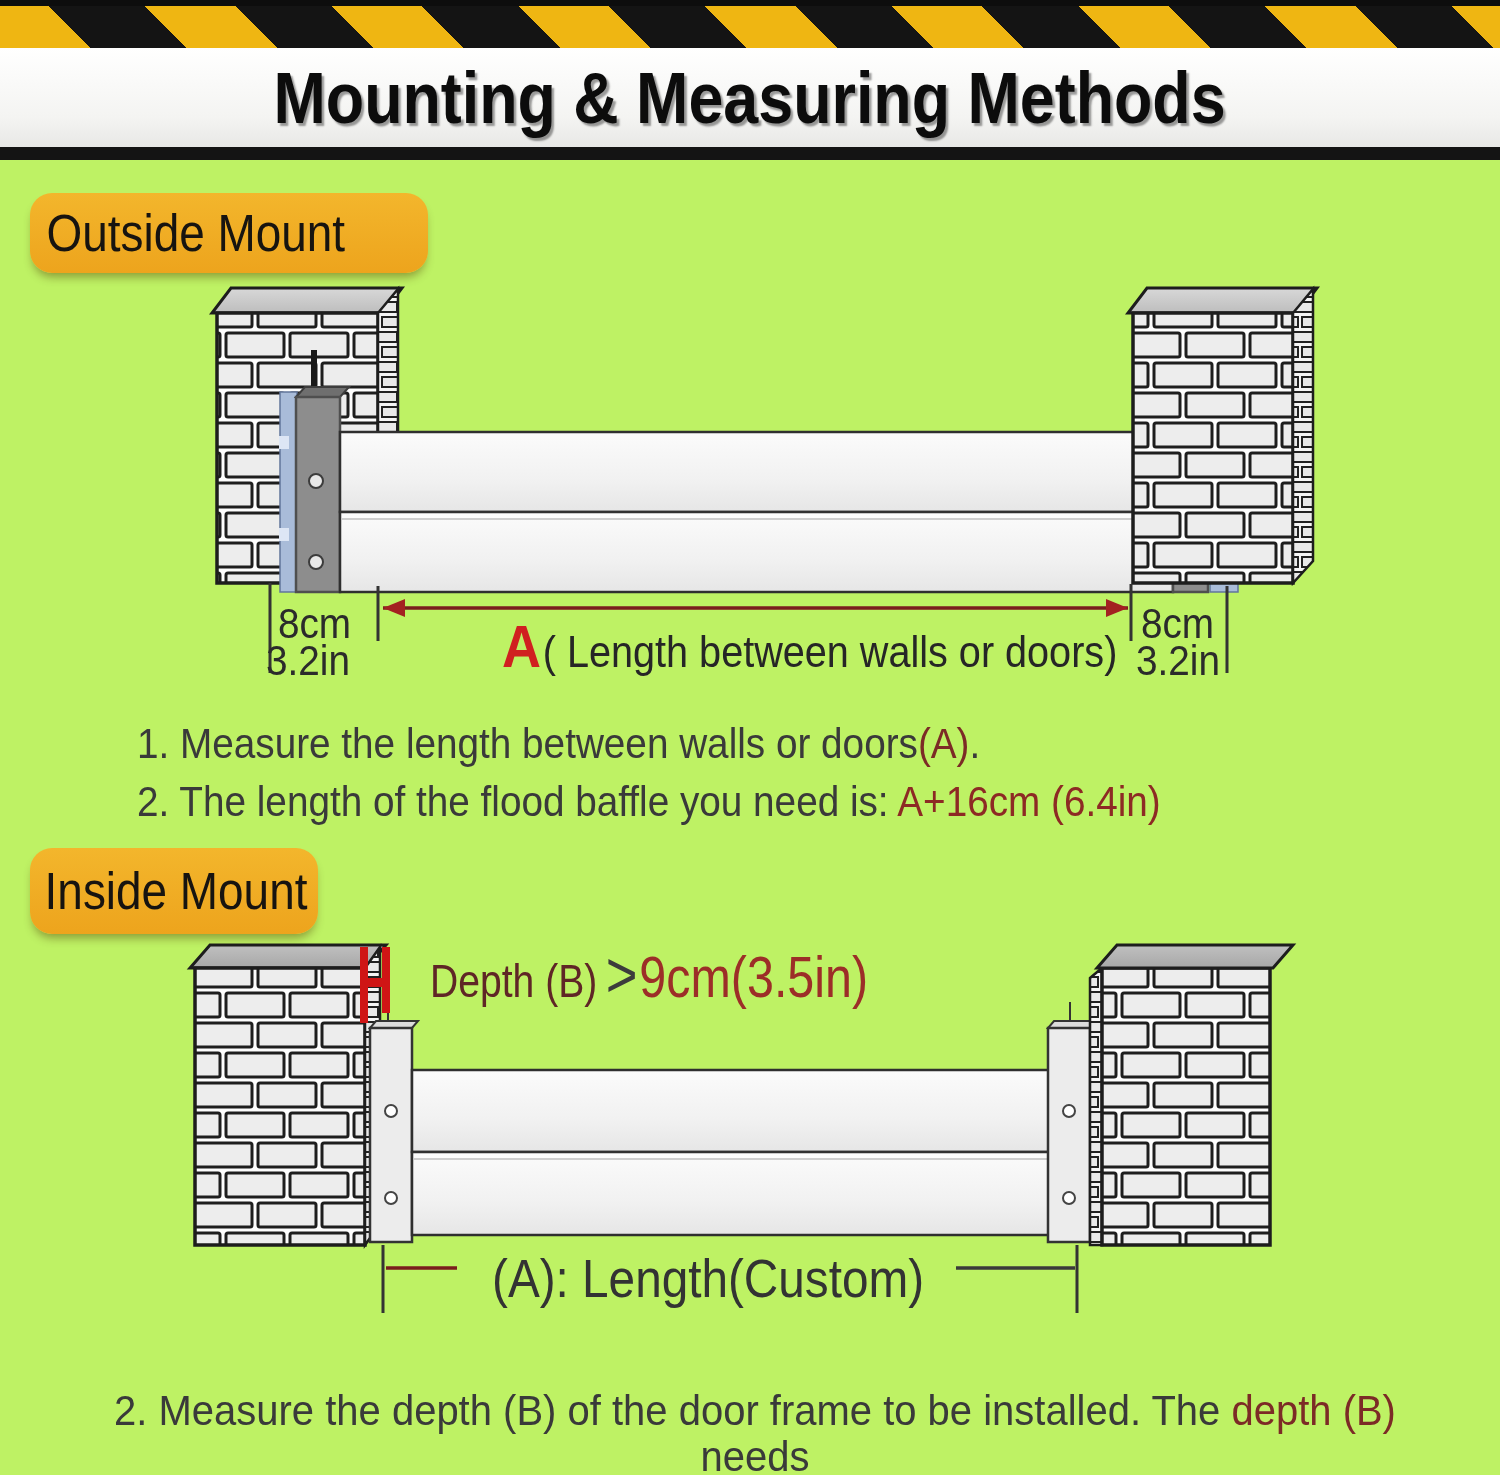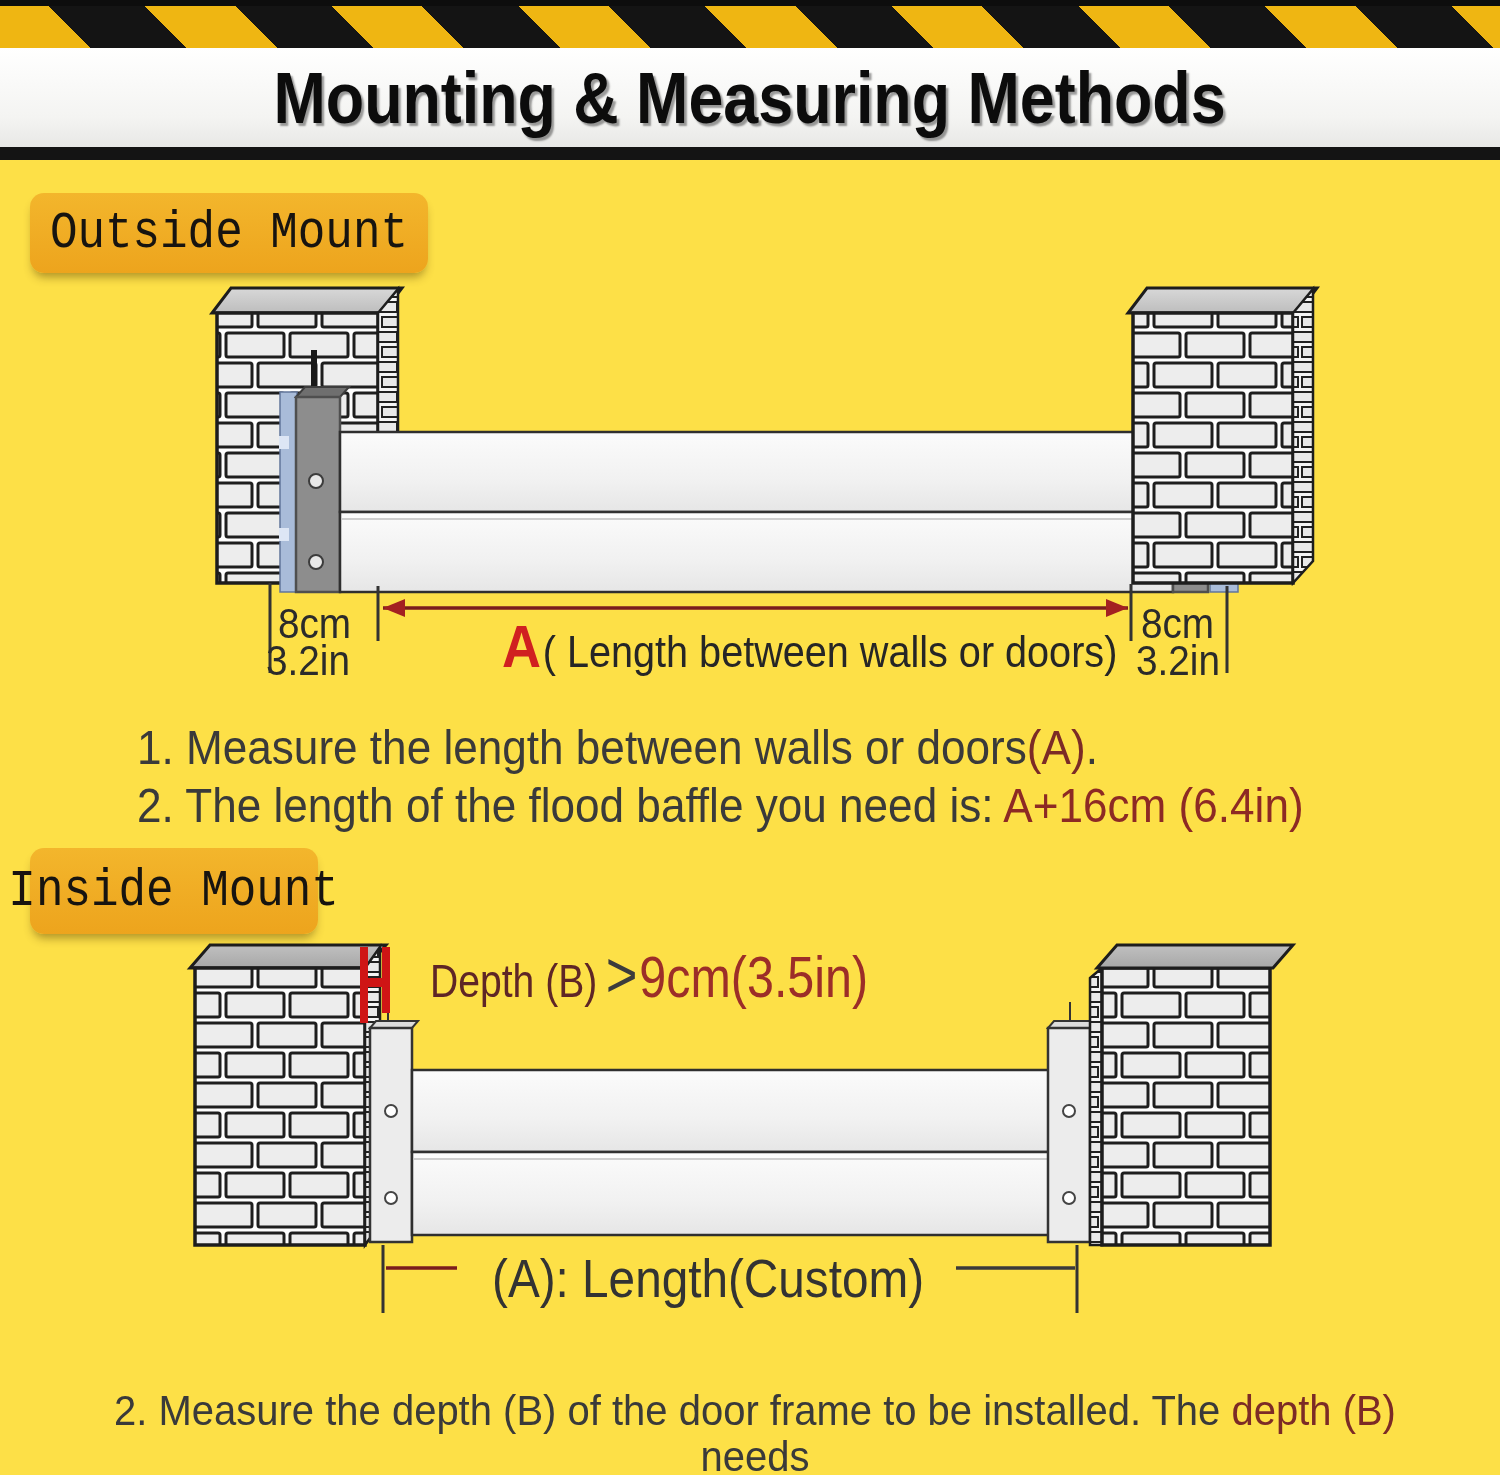--- a/index.html
+++ b/index.html
@@ -1,38 +1,38 @@
 <!DOCTYPE html>
 <html><head>
 <meta charset="utf-8">
 <style>
   html,body{margin:0;padding:0;background:#ffffff;}
-  .page{position:relative;width:1500px;height:1475px;background:#fde047;overflow:hidden;
+  .page{position:relative;width:1500px;height:1475px;background:#bef264;overflow:hidden;
         font-family:"Liberation Sans", sans-serif;color:#3a3a3a;}
   
   .tape{position:absolute;top:0;left:0;right:0;height:48px;
         background:repeating-linear-gradient(45deg,#efb612 0 64px,#141414 64px 132px);
         border-top:6px solid #0d0d0d;box-sizing:border-box;}
   .titleband{position:absolute;top:48px;left:0;right:0;height:99px;
         background:linear-gradient(#ffffff 0%,#f4f4f2 70%,#e8e8e6 100%);
         display:flex;align-items:center;justify-content:center;}
   .title-inner{display:inline-block;transform:scaleX(.86);transform-origin:center;
         font-weight:bold;font-size:73px;color:#0c0c0c;white-space:nowrap;
         text-shadow:3px 3px 2px rgba(0,0,0,.38);}
   .darkbar{position:absolute;top:147px;left:0;right:0;height:13px;background:#141414;}
   
   .ylabel{position:absolute;background:linear-gradient(#f3b62c,#eda41d);
-        border-radius:14px;display:flex;align-items:center;justify-content:center;
-        box-shadow:0 7px 10px -3px rgba(80,50,0,.45);font-family:Liberation Mono, monospace;}
+        border-radius:22px;display:flex;align-items:center;justify-content:flex-start;
+        box-shadow:0 7px 10px -3px rgba(80,50,0,.45);}
   .ylabel .inner{display:inline-block;transform:scaleX(.9);transform-origin:center;
         font-size:51px;color:#171410;white-space:nowrap;}
   
   .cond{display:inline-block;transform:scaleX(.9);transform-origin:0 0;white-space:nowrap;}
   .dimtxt{position:absolute;font-size:43px;color:#2b2b2b;white-space:nowrap;}
-  .step{position:absolute;font-size:49px;color:#3a3a3a;white-space:nowrap;}
+  .step{position:absolute;font-size:43px;color:#3a3a3a;white-space:nowrap;}
   .maroon{color:#7c2b26;}
   .redexpr{color:#8d2a24;}
   .dimA{position:absolute;display:flex;align-items:baseline;transform:scaleX(.9);
         transform-origin:0 0;white-space:nowrap;}
   .dimA .a{font-size:60px;font-weight:bold;color:#d02020;margin-right:2px;}
   .dimA .rest{font-size:44px;color:#262626;}
   .depthrow{position:absolute;display:flex;align-items:baseline;transform:scaleX(.85);
         transform-origin:0 0;white-space:nowrap;}
   .depthrow .d1{font-size:46px;color:#5f2626;}
   .depthrow .gt{font-size:64px;color:#3c3c3c;margin:0 2px 0 10px;}

